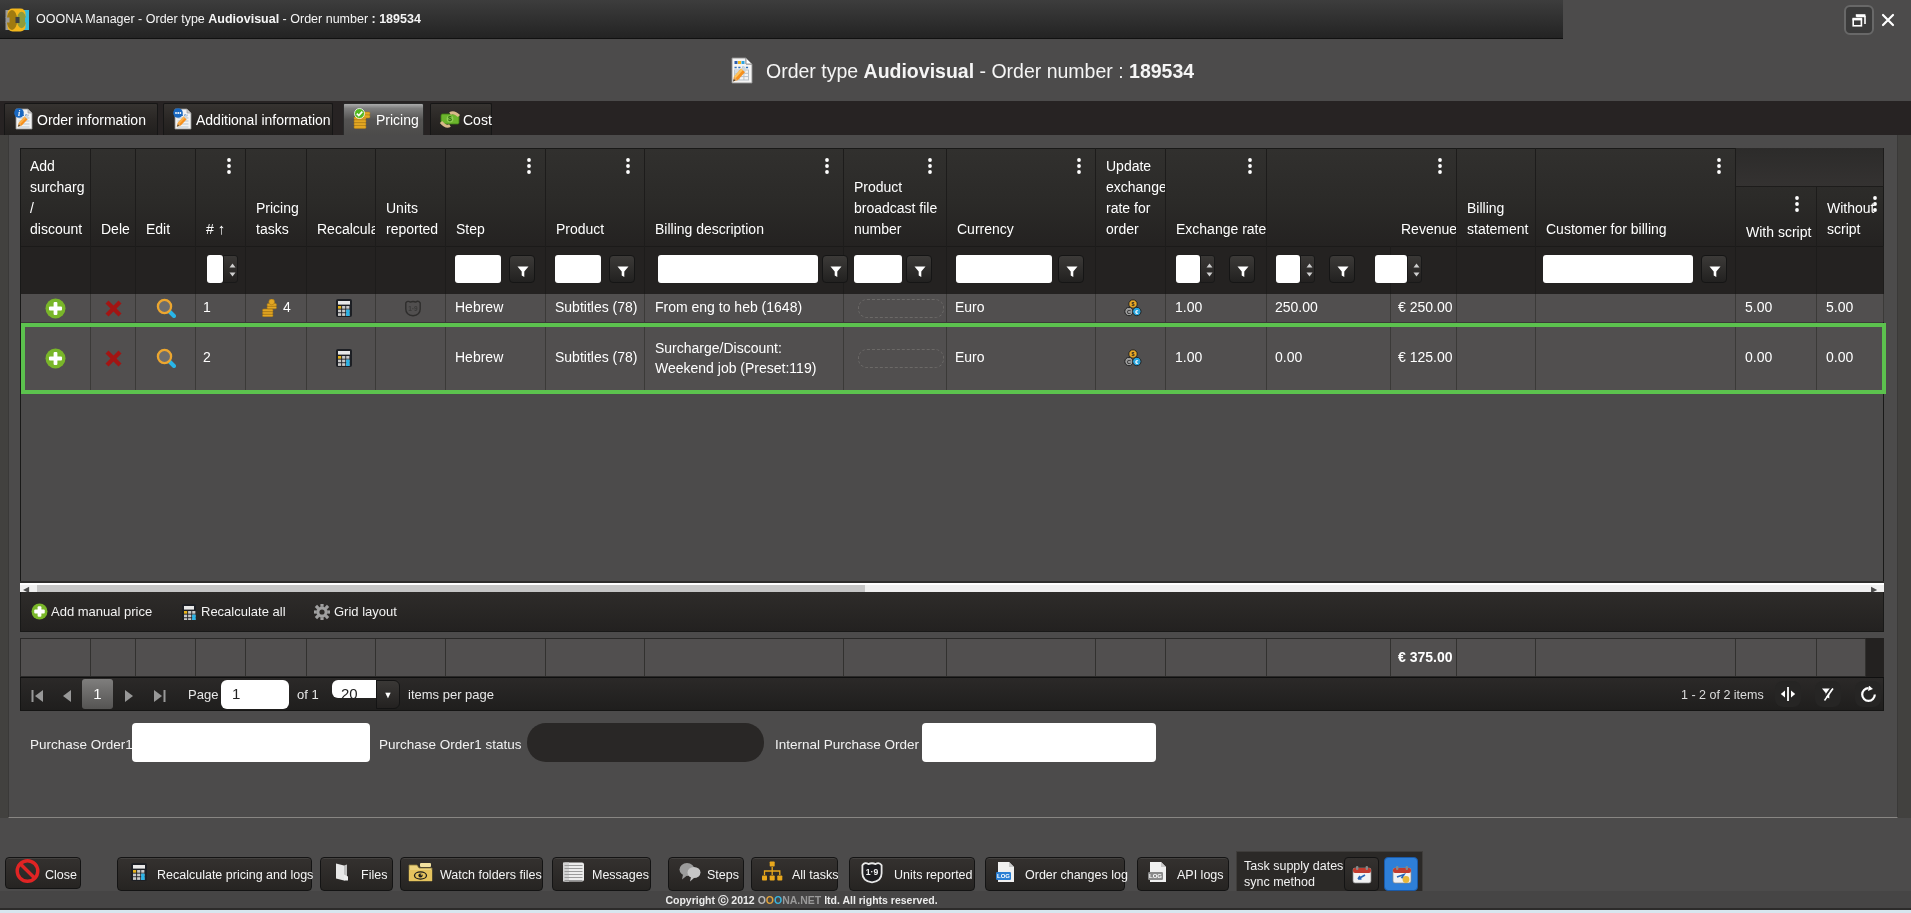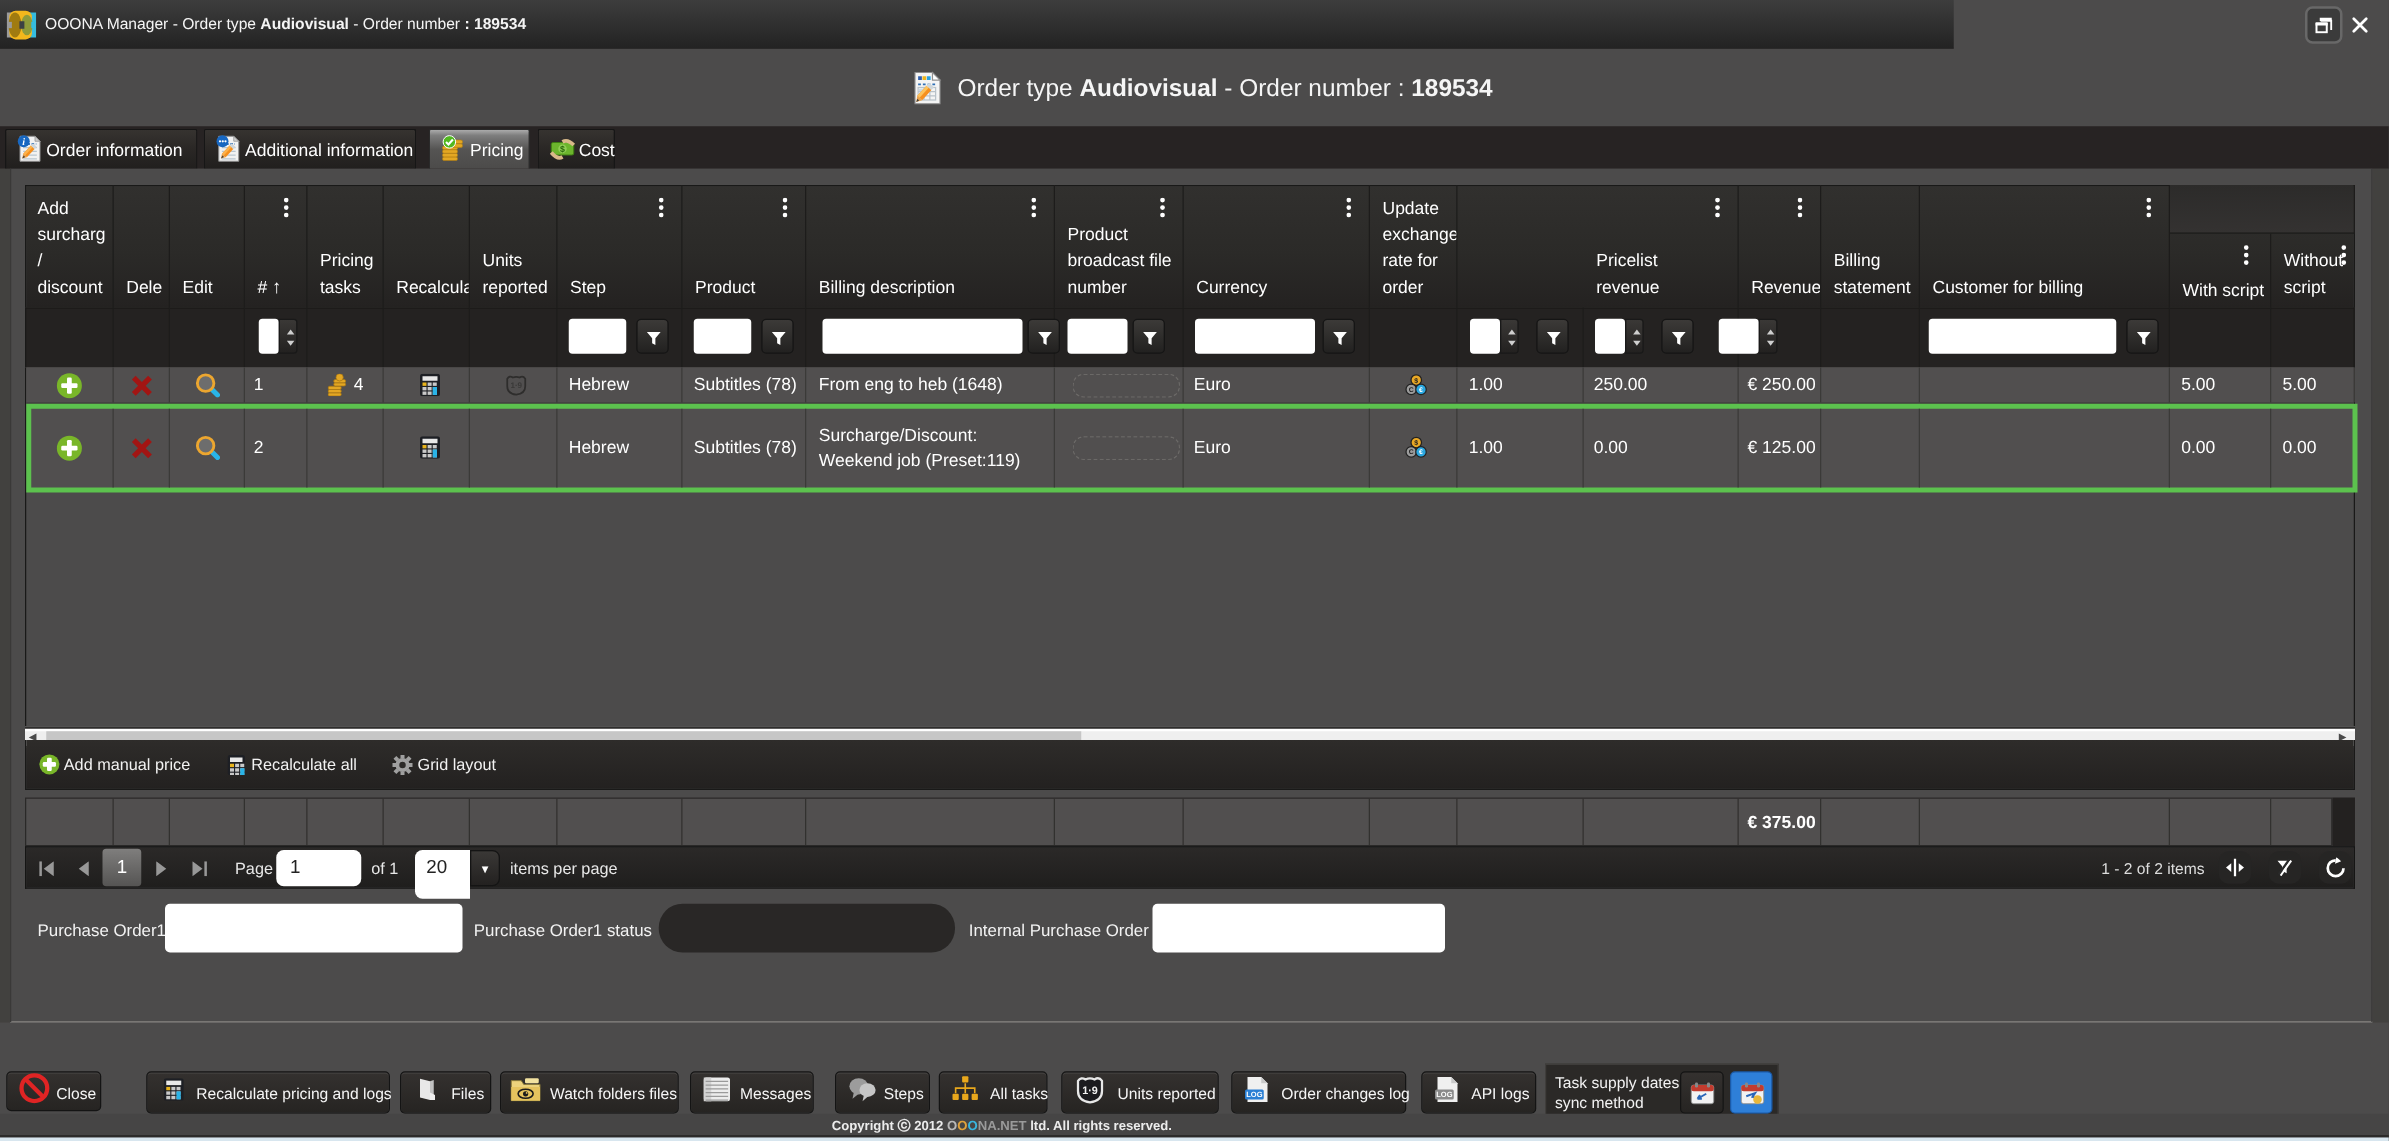--- a/index.html
+++ b/index.html
@@ -207,23 +207,23 @@
 <div class="abs" style="left:10px;bottom:6px;width:137px;color:#fff;font-size:14px;line-height:21px">Currency</div>
 <div style="position:absolute;left:130px;top:10px;width:4px;height:16px"><svg width="4" height="16" viewBox="0 0 4 16" style="">
           <circle cx="2" cy="2" r="1.9" fill="#fff"></circle>
           <circle cx="2" cy="8" r="1.9" fill="#fff"></circle>
           <circle cx="2" cy="14" r="1.9" fill="#fff"></circle>
         </svg></div>
 </div>
 <div class="abs" style="left:1096px;top:148px;width:70px;height:98px;border-right:1px solid #1d1c1b;overflow:hidden">
 <div class="abs" style="left:10px;bottom:6px;width:58px;color:#fff;font-size:14px;line-height:21px">Update<br>exchange<br>rate for<br>order</div>
 </div>
-<div class="abs" style="left:1267px;top:148px;width:124px;height:98px;border-right:1px solid #1d1c1b;overflow:hidden">
-<div class="abs" style="left:10px;bottom:6px;width:112px;color:#fff;font-size:14px;line-height:21px">Pricelist<br>revenue</div>
-<div style="position:absolute;left:105px;top:10px;width:4px;height:16px"><svg width="4" height="16" viewBox="0 0 4 16" style="">
+<div class="abs" style="left:1166px;top:148px;width:101px;height:98px;border-right:1px solid #1d1c1b;overflow:hidden">
+<div class="abs" style="left:10px;bottom:6px;width:89px;color:#fff;font-size:14px;line-height:21px"><span style="white-space:nowrap">Exchange rate</span></div>
+<div style="position:absolute;left:82px;top:10px;width:4px;height:16px"><svg width="4" height="16" viewBox="0 0 4 16" style="">
           <circle cx="2" cy="2" r="1.9" fill="#fff"></circle>
           <circle cx="2" cy="8" r="1.9" fill="#fff"></circle>
           <circle cx="2" cy="14" r="1.9" fill="#fff"></circle>
         </svg></div>
 </div>
 <div class="abs" style="left:1391px;top:148px;width:66px;height:98px;border-right:1px solid #1d1c1b;overflow:hidden">
 <div class="abs" style="left:10px;bottom:6px;width:54px;color:#fff;font-size:14px;line-height:21px">Revenue</div>
 <div style="position:absolute;left:47px;top:10px;width:4px;height:16px"><svg width="4" height="16" viewBox="0 0 4 16" style="">
           <circle cx="2" cy="2" r="1.9" fill="#fff"></circle>
           <circle cx="2" cy="8" r="1.9" fill="#fff"></circle>
@@ -589,21 +589,21 @@
       </svg></div>
 <div class="abs" style="left:152px;top:688px"><svg width="14" height="12" viewBox="0 0 14 12" style="">
         <path d="M2,0 L10,6 L2,12 Z" fill="#989898"></path>
         <rect x="11.5" y="0" width="2" height="12" fill="#989898"></rect>
       </svg></div>
 <div class="abs" style="left:188px;top:687px;color:#e8e8e8;font-size:13px">Page</div>
 <div class="abs" style="left:221px;top:680px;width:68px;height:29px;background:#fff;border-radius:6px">
       <div class="abs" style="left:11px;top:5px;font-size:15px;color:#222">1</div>
     </div>
 <div class="abs" style="left:297px;top:687px;color:#e8e8e8;font-size:13px">of 1</div>
-<div class="abs" style="left:332px;top:680px;width:44px;height:39px;background:#fff;border-radius:6px 0 0 6px">
+<div class="abs" style="left:332px;top:680px;width:44px;height:18px;background:#fff;border-radius:6px 0 0 6px">
       <div class="abs" style="left:9px;top:5px;font-size:15px;color:#222">20</div>
     </div>
 <div class="abs" style="left:376px;top:680px;width:24px;height:29px;background:linear-gradient(#3a3836,#232120);border:1px solid #141414;border-radius:0 6px 6px 0;color:#fff;font-size:9px;text-align:center;line-height:29px">▼</div>
 <div class="abs" style="left:408px;top:687px;color:#e8e8e8;font-size:13px">items per page</div>
 <div class="abs" style="left:1681px;top:688px;color:#ddd;font-size:12.5px">1 - 2 of 2 items</div>
 <div class="abs" style="left:1775px;top:681px;width:26px;height:26px;background:#262524;border-radius:8px">
       <div class="abs" style="left:5px;top:5px"><svg width="16" height="16" viewBox="0 0 16 16" style="">
           <rect x="7.1" y="1" width="1.8" height="14" fill="#fff"></rect>
           <path d="M5,4.5 L5,11.5 L0.8,8 Z" fill="#fff"></path>
           <path d="M11,4.5 L11,11.5 L15.2,8 Z" fill="#fff"></path>

